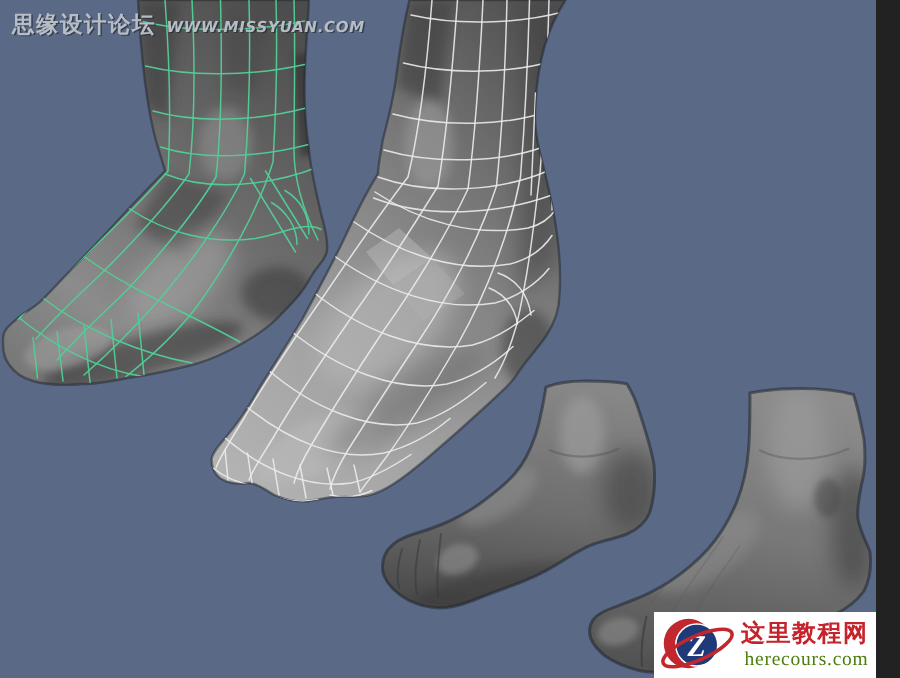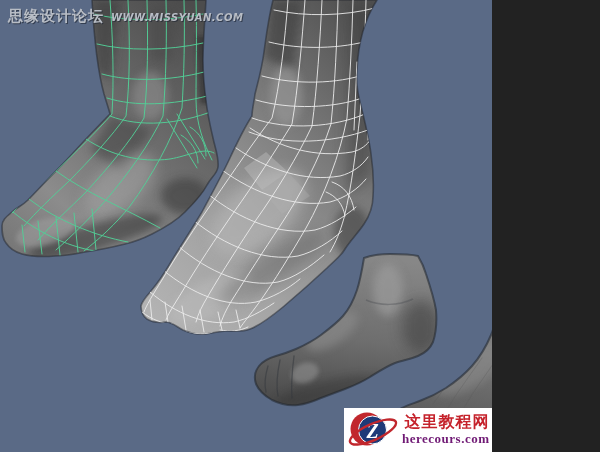--- a/index.html
+++ b/index.html
@@ -1,34 +1,34 @@
 <!DOCTYPE html>
 <html><head>
 <meta charset="utf-8">
 <style>
   html,body{margin:0;padding:0;background:#222;}
-  #stage{position:relative;width:492px;height:452px;overflow:hidden;
+  #stage{position:relative;width:584px;height:452px;overflow:hidden;
          font-family:"Liberation Sans",sans-serif;}
   #scene{position:absolute;left:0;top:0;display:block;}
   
   #watermark{position:absolute;left:8px;top:7px;display:flex;align-items:baseline;gap:7px;
              color:#b8bdc5;text-shadow:1px 1px 0 rgba(32,38,50,.65);white-space:nowrap;
              pointer-events:none;}
   .wm-cn{font-size:15px;font-weight:bold;letter-spacing:1px;
          font-family:"DejaVu Sans","Liberation Sans",sans-serif;}
   .wm-en{font-size:10px;font-weight:bold;letter-spacing:.5px;
          font-family:"DejaVu Sans","Liberation Sans",sans-serif;font-style:italic;}
   
   #logo-box{position:absolute;right:0;bottom:0;width:148px;height:44px;background:#ffffff;
             display:flex;align-items:center;box-sizing:border-box;padding-left:2px;}
   #logo-text{display:flex;flex-direction:column;justify-content:center;line-height:1.05;
              margin-left:2px;align-items:flex-end;}
   .logo-name{font-size:16px;font-weight:bold;color:#c5222b;letter-spacing:1px;
              font-family:"DejaVu Sans","Liberation Sans",sans-serif;}
-  .logo-url{font-size:13px;font-weight:bold;color:#701a75;letter-spacing:.5px;
+  .logo-url{font-size:13px;font-weight:normal;color:#4d7c0f;letter-spacing:.5px;
             font-family:"Liberation Serif","DejaVu Serif",serif;margin-top:1px;}
 </style>
 </head>
 <body>
 
 <div id="stage">
   <svg id="scene" width="600" height="452" viewBox="0 0 600 452">
     <defs>
       <filter id="blurS" x="-40%" y="-40%" width="180%" height="180%">
           <feGaussianBlur stdDeviation="2"></feGaussianBlur>

